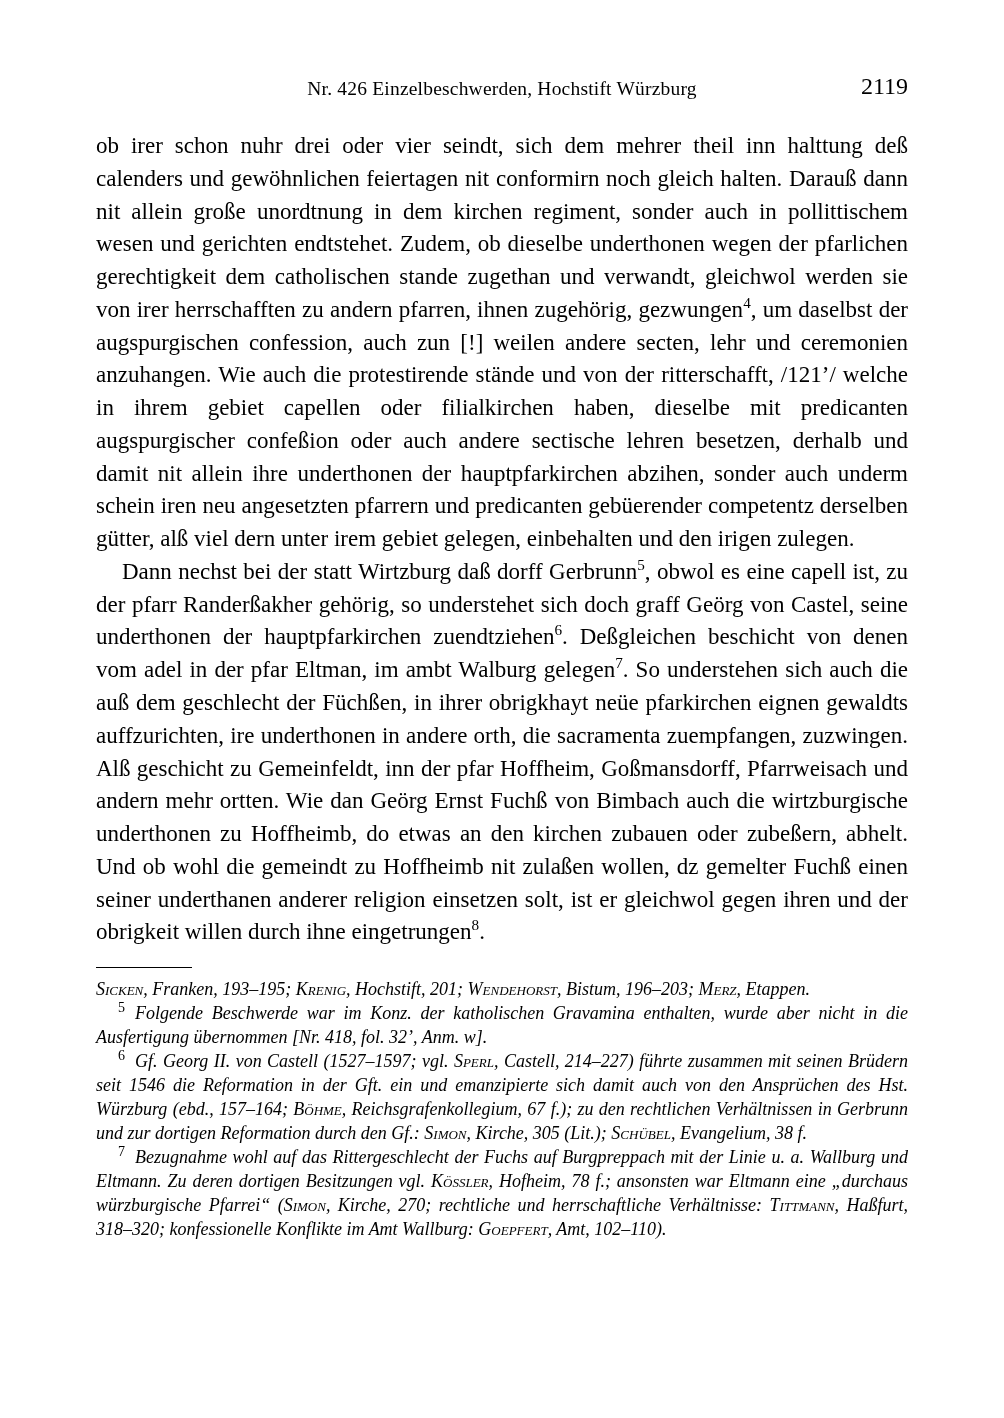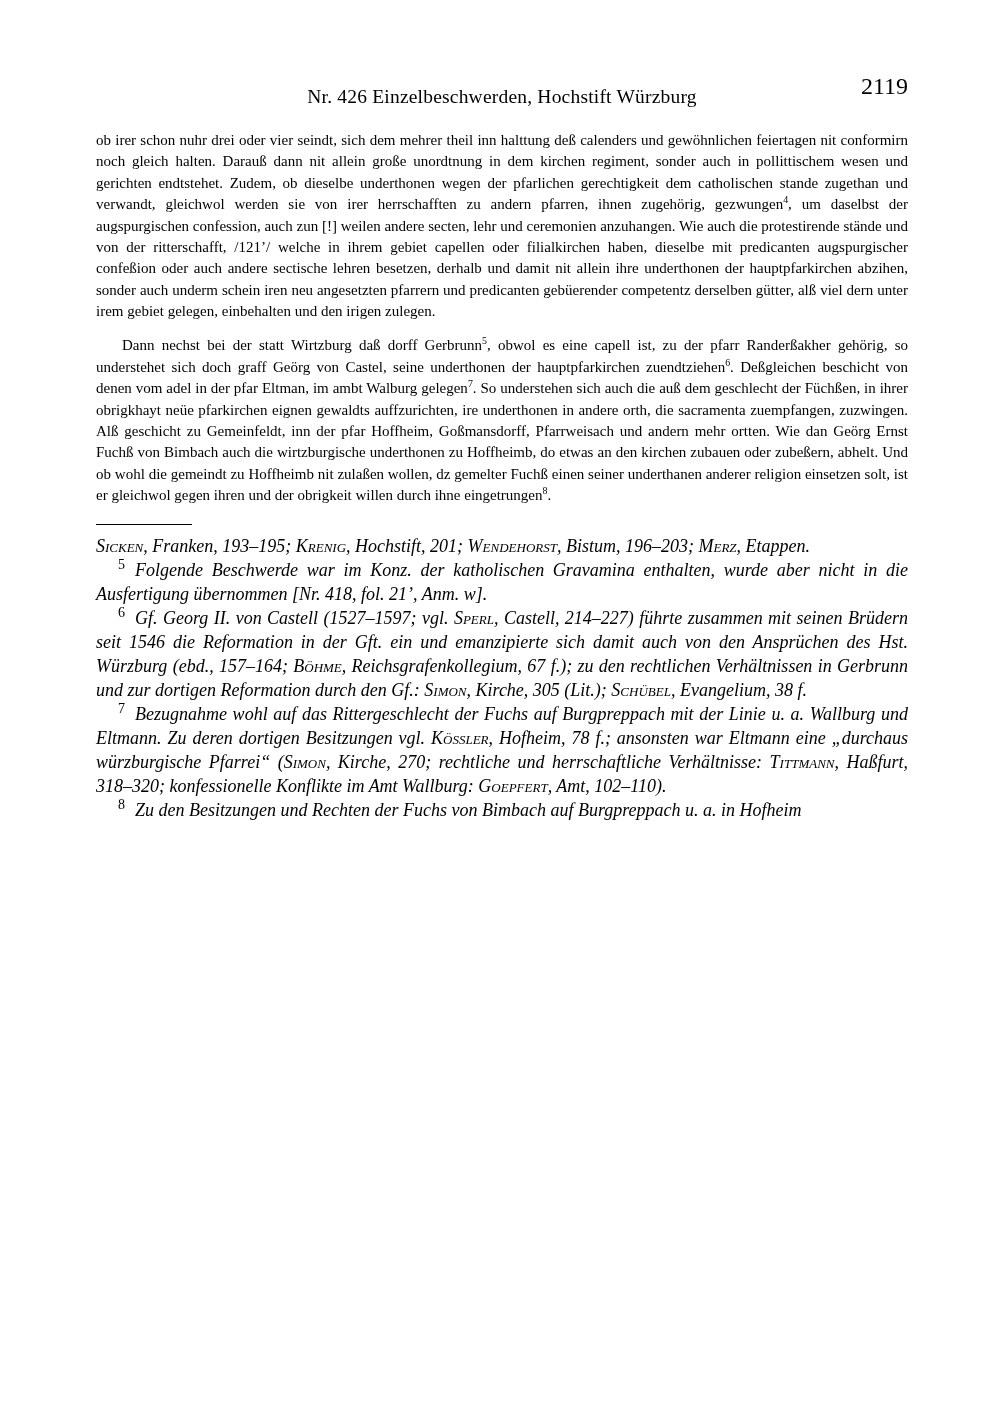--- a/index.html
+++ b/index.html
@@ -16,51 +16,50 @@
   }
   .page {
     position: relative;
     width: 1004px;
     height: 1418px;
     box-sizing: border-box;
     padding: 78px 96px 0 96px;
   }
   .running-head {
     display: flex;
-    align-items: flex-end;
+    align-items: flex-start;
     justify-content: center;
     position: relative;
     height: 30px;
     margin-bottom: 22px;
   }
   .running-head .rh-title {
     font-size: 19.5px;
     letter-spacing: 0.2px;
     white-space: nowrap;
   }
   .running-head .rh-pageno {
     position: absolute;
     right: 0;
     bottom: 8px;
     font-size: 24px;
     font-weight: 400;
   }
   .body-text {
-    font-size: 15px;
+    font-size: 23px;
     line-height: 1.425;
     text-align: justify;
     text-justify: inter-word;
     hyphens: manual;
   }
   .body-text p {
     margin: 0;
   }
   .body-text p.indent {
     text-indent: 26px;
-    margin-top: 13px;
   }
   sup {
     font-size: 0.66em;
     vertical-align: super;
     line-height: 0;
   }
   .italic { font-style: italic; }
   .sc {
     font-variant: small-caps;
   }
@@ -107,26 +106,23 @@
   <div class="body-text">
     <p>ob irer schon nuhr drei oder vier seindt, sich dem mehrer theil inn halttung deß calenders und gewöhnlichen feiertagen nit conformirn noch gleich halten. Darauß dann nit allein große unordtnung in dem kirchen regiment, sonder auch in pollittischem wesen und gerichten endtstehet. Zudem, ob dieselbe underthonen wegen der pfarlichen gerechtigkeit dem catholischen stande zugethan und verwandt, gleichwol werden sie von irer herrschafften zu andern pfarren, ihnen zugehörig, gezwungen<sup>4</sup>, um daselbst der augspurgischen confession, auch zun [!] weilen andere secten, lehr und ceremonien anzuhangen. Wie auch die protestirende stände und von der ritterschafft, /121’/ welche in ihrem gebiet capellen oder filialkirchen haben, dieselbe mit predicanten augspurgischer confeßion oder auch andere sectische lehren besetzen, derhalb und damit nit allein ihre underthonen der hauptpfarkirchen abzihen, sonder auch underm schein iren neu angesetzten pfarrern und predicanten gebüerender competentz derselben gütter, alß viel dern unter irem gebiet gelegen, einbehalten und den irigen zulegen.</p>
     <p class="indent">Dann nechst bei der statt Wirtzburg daß dorff Gerbrunn<sup>5</sup>, obwol es eine capell ist, zu der pfarr Randerßakher gehörig, so understehet sich doch graff Geörg von Castel, seine underthonen der hauptpfarkirchen zuendtziehen<sup>6</sup>. Deßgleichen beschicht von denen vom adel in der pfar Eltman, im ambt Walburg gelegen<sup>7</sup>. So understehen sich auch die auß dem geschlecht der Füchßen, in ihrer obrigkhayt neüe pfarkirchen eignen gewaldts auffzurichten, ire underthonen in andere orth, die sacramenta zuempfangen, zuzwingen. Alß geschicht zu Gemeinfeldt, inn der pfar Hoffheim, Goßmansdorff, Pfarrweisach und andern mehr ortten. Wie dan Geörg Ernst Fuchß von Bimbach auch die wirtzburgische underthonen zu Hoffheimb, do etwas an den kirchen zubauen oder zubeßern, abhelt. Und ob wohl die gemeindt zu Hoffheimb nit zulaßen wollen, dz gemelter Fuchß einen seiner underthanen anderer religion einsetzen solt, ist er gleichwol gegen ihren und der obrigkeit willen durch ihne eingetrungen<sup>8</sup>.</p>
   </div>
 
   <div class="footnote-rule"></div>
 
   <div class="footnotes">
     <p class="fn italic"><span class="sc">Sicken</span>, Franken, 193–195; <span class="sc">Krenig</span>, Hochstift, 201; <span class="sc">Wendehorst</span>, Bistum, 196–203; <span class="sc">Merz</span>, Etappen.</p>
     <p class="fn">
-      <span class="fnum">5</span><span class="fn-body">Folgende Beschwerde war im Konz. der katholischen Gravamina enthalten, wurde aber nicht in die Ausfertigung übernommen [Nr. 418, fol. 21’, Anm. w].</span>
+      <span class="fnum">5</span><span class="fn-body">Folgende Beschwerde war im Konz. der katholischen Gravamina enthalten, wurde aber nicht in die Ausfertigung übernommen [Nr. 418, fol. 32’, Anm. w].</span>
     </p>
     <p class="fn">
       <span class="fnum">6</span><span class="fn-body">Gf. Georg II. von Castell (1527–1597; vgl. <span class="sc">Sperl</span>, Castell, 214–227) führte zusammen mit seinen Brüdern seit 1546 die Reformation in der Gft. ein und emanzipierte sich damit auch von den Ansprüchen des Hst. Würzburg (ebd., 157–164; <span class="sc">Böhme</span>, Reichsgrafenkollegium, 67 f.); zu den rechtlichen Verhältnissen in Gerbrunn und zur dortigen Reformation durch den Gf.: <span class="sc">Simon</span>, Kirche, 305 (Lit.); <span class="sc">Schübel</span>, Evangelium, 38 f.</span>
     </p>
     <p class="fn">
       <span class="fnum">7</span><span class="fn-body">Bezugnahme wohl auf das Rittergeschlecht der Fuchs auf Burgpreppach mit der Linie u. a. Wallburg und Eltmann. Zu deren dortigen Besitzungen vgl. <span class="sc">Kössler</span>, Hofheim, 78 f.; ansonsten war Eltmann eine „durchaus würzburgische Pfarrei“ (<span class="sc">Simon</span>, Kirche, 270; rechtliche und herrschaftliche Verhältnisse: <span class="sc">Tittmann</span>, Haßfurt, 318–320; konfessionelle Konflikte im Amt Wallburg: <span class="sc">Goepfert</span>, Amt, 102–110).</span>
     </p>
-    <p class="fn">
-      <span class="fnum">8</span><span class="fn-body">Zu den Besitzungen und Rechten der Fuchs von Bimbach auf Burgpreppach u. a. in Hofheim</span>
-    </p>
   </div>
 
 </div>
 
 </body></html>

